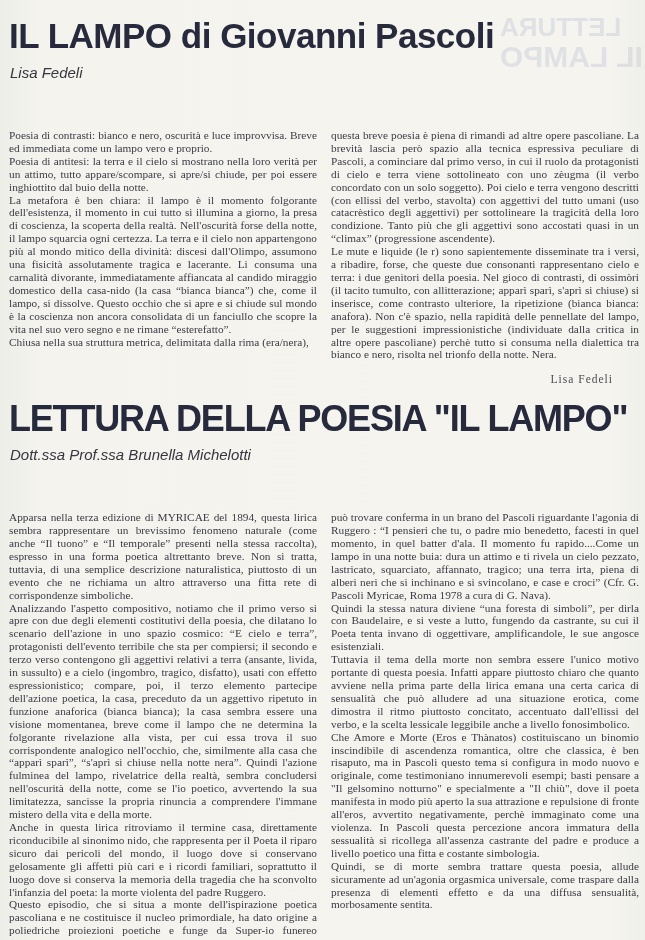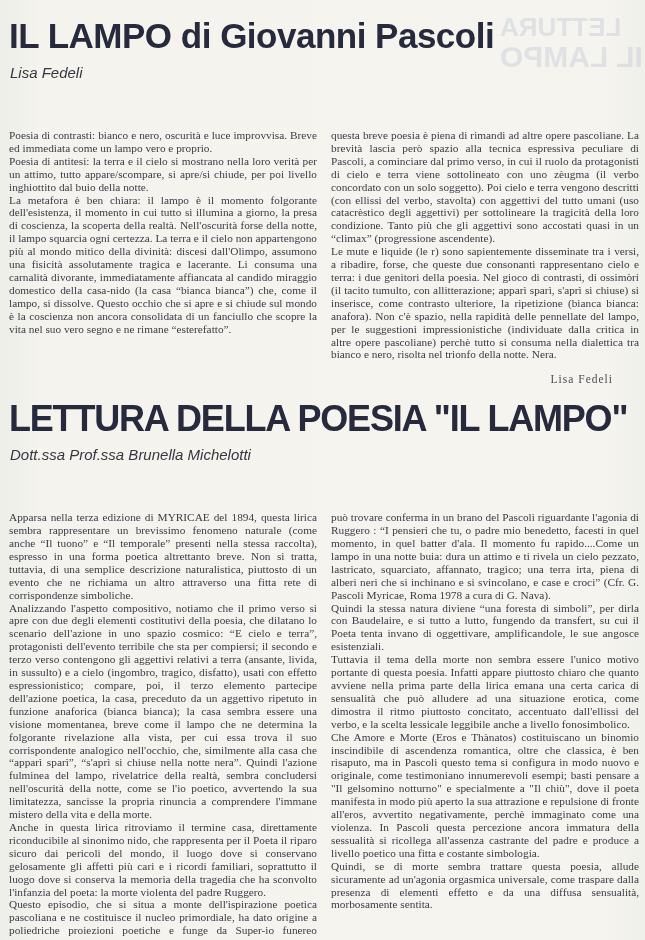--- a/index.html
+++ b/index.html
@@ -103,22 +103,23 @@
     <div class="g1">LETTURA</div>
     <div class="g2">IL LAMPO</div>
   </div>
 
   <h1 class="title1">IL LAMPO di Giovanni Pascoli</h1>
   <p class="author1">Lisa Fedeli</p>
 
   <section class="cols">
     <div class="col">
         <p class="para">Poesia di contrasti: bianco e nero, oscurità e luce improvvisa. Breve ed immediata come un lampo vero e proprio.</p>
-        <p class="para">Poesia di antitesi: la terra e il cielo si mostrano nella loro verità per un attimo, tutto appare/scompare, si apre/si chiude, per poi livello inghiottito dal buio della notte.</p>
+        <p class="para">Poesia di antitesi: la terra e il cielo si mostrano nella loro verità per un attimo, tutto appare/scompare, si apre/si chiude, per poi essere inghiottito dal buio della notte.</p>
         <p class="para">La metafora è ben chiara: il lampo è il momento folgorante dell'esistenza, il momento in cui tutto si illumina a giorno, la presa di coscienza, la scoperta della realtà. Nell'oscurità forse della notte, il lampo squarcia ogni certezza. La terra e il cielo non appartengono più al mondo mitico della divinità: discesi dall'Olimpo, assumono una fisicità assolutamente tragica e lacerante. Li consuma una carnalità divorante, immediatamente affiancata al candido miraggio domestico della casa-nido (la casa “bianca bianca”) che, come il lampo, si dissolve. Questo occhio che si apre e si chiude sul mondo è la coscienza non ancora consolidata di un fanciullo che scopre la vita nel suo vero segno e ne rimane “esterefatto”.</p>
+        <p class="para">Chiusa nella sua struttura metrica, delimitata dalla rima (era/nera),</p>
       </div>
     <div class="col">
       <div>
           <p class="para">questa breve poesia è piena di rimandi ad altre opere pascoliane. La brevità lascia però spazio alla tecnica espressiva peculiare di Pascoli, a cominciare dal primo verso, in cui il ruolo da protagonisti di cielo e terra viene sottolineato con uno zèugma (il verbo concordato con un solo soggetto). Poi cielo e terra vengono descritti (con ellissi del verbo, stavolta) con aggettivi del tutto umani (uso catacrèstico degli aggettivi) per sottolineare la tragicità della loro condizione. Tanto più che gli aggettivi sono accostati quasi in un “climax” (progressione ascendente).</p>
           <p class="para">Le mute e liquide (le r) sono sapientemente disseminate tra i versi, a ribadire, forse, che queste due consonanti rappresentano cielo e terra: i due genitori della poesia. Nel gioco di contrasti, di ossimòri (il tacito tumulto, con allitterazione; apparì sparì, s'aprì si chiuse) si inserisce, come contrasto ulteriore, la ripetizione (bianca bianca: anafora). Non c'è spazio, nella rapidità delle pennellate del lampo, per le suggestioni impressionistiche (individuate dalla critica in altre opere pascoliane) perchè tutto si consuma nella dialettica tra bianco e nero, risolta nel trionfo della notte. Nera.</p>
         </div>
       <p class="signature">Lisa Fedeli</p>
     </div>
   </section>
 
@@ -129,21 +130,21 @@
     <div class="col">
         <p class="para">Apparsa nella terza edizione di MYRICAE del 1894, questa lirica sembra rappresentare un brevissimo fenomeno naturale (come anche “Il tuono” e “Il temporale” presenti nella stessa raccolta), espresso in una forma poetica altrettanto breve. Non si tratta, tuttavia, di una semplice descrizione naturalistica, piuttosto di un evento che ne richiama un altro attraverso una fitta rete di corrispondenze simboliche.</p>
         <p class="para">Analizzando l'aspetto compositivo, notiamo che il primo verso si apre con due degli elementi costitutivi della poesia, che dilatano lo scenario dell'azione in uno spazio cosmico: “E cielo e terra”, protagonisti dell'evento terribile che sta per compiersi; il secondo e terzo verso contengono gli aggettivi relativi a terra (ansante, livida, in sussulto) e a cielo (ingombro, tragico, disfatto), usati con effetto espressionistico; compare, poi, il terzo elemento partecipe dell'azione poetica, la casa, preceduto da un aggettivo ripetuto in funzione anaforica (bianca bianca); la casa sembra essere una visione momentanea, breve come il lampo che ne determina la folgorante rivelazione alla vista, per cui essa trova il suo corrispondente analogico nell'occhio, che, similmente alla casa che “apparì sparì”, “s'aprì si chiuse nella notte nera”. Quindi l'azione fulminea del lampo, rivelatrice della realtà, sembra concludersi nell'oscurità della notte, come se l'io poetico, avvertendo la sua limitatezza, sancisse la propria rinuncia a comprendere l'immane mistero della vita e della morte.</p>
         <p class="para">Anche in questa lirica ritroviamo il termine casa, direttamente riconducibile al sinonimo nido, che rappresenta per il Poeta il riparo sicuro dai pericoli del mondo, il luogo dove si conservano gelosamente gli affetti più cari e i ricordi familiari, soprattutto il luogo dove si conserva la memoria della tragedia che ha sconvolto l'infanzia del poeta: la morte violenta del padre Ruggero.</p>
         <p class="para">Questo episodio, che si situa a monte dell'ispirazione poetica pascoliana e ne costituisce il nucleo primordiale, ha dato origine a poliedriche proiezioni poetiche e funge da Super-io funereo (secondo una recente impostazione critica su base psicoanalitica, sostenuta da A. Marchese), cioè agisce come censura inconscia, che impedisce al Poeta di crearsi una vita autonoma e adulta, sacrificandola alla conservazione del nido originario.</p>
         <p class="para">Che la morte del padre sia simbolicamente adombrata in questa poesia</p>
       </div>
     <div class="col">
       <div>
           <p class="para">può trovare conferma in un brano del Pascoli riguardante l'agonia di Ruggero : “I pensieri che tu, o padre mio benedetto, facesti in quel momento, in quel batter d'ala. Il momento fu rapido....Come un lampo in una notte buia: dura un attimo e ti rivela un cielo pezzato, lastricato, squarciato, affannato, tragico; una terra irta, piena di alberi neri che si inchinano e si svincolano, e case e croci” (Cfr. G. Pascoli Myricae, Roma 1978 a cura di G. Nava).</p>
-          <p class="para">Quindi la stessa natura diviene “una foresta di simboli”, per dirla con Baudelaire, e si tutto a lutto, fungendo da transfert, su cui il Poeta tenta invano di oggettivare, amplificandole, le sue angosce esistenziali.</p>
+          <p class="para">Quindi la stessa natura diviene “una foresta di simboli”, per dirla con Baudelaire, e si veste a lutto, fungendo da castrante, su cui il Poeta tenta invano di oggettivare, amplificandole, le sue angosce esistenziali.</p>
           <p class="para">Tuttavia il tema della morte non sembra essere l'unico motivo portante di questa poesia. Infatti appare piuttosto chiaro che quanto avviene nella prima parte della lirica emana una certa carica di sensualità che può alludere ad una situazione erotica, come dimostra il ritmo piuttosto concitato, accentuato dall'ellissi del verbo, e la scelta lessicale leggibile anche a livello fonosimbolico.</p>
           <p class="para">Che Amore e Morte (Eros e Thànatos) costituiscano un binomio inscindibile di ascendenza romantica, oltre che classica, è ben risaputo, ma in Pascoli questo tema si configura in modo nuovo e originale, come testimoniano innumerevoli esempi; basti pensare a "Il gelsomino notturno" e specialmente a "Il chiù", dove il poeta manifesta in modo più aperto la sua attrazione e repulsione di fronte all'eros, avvertito negativamente, perchè immaginato come una violenza. In Pascoli questa percezione ancora immatura della sessualità si ricollega all'assenza castrante del padre e produce a livello poetico una fitta e costante simbologia.</p>
           <p class="para">Quindi, se di morte sembra trattare questa poesia, allude sicuramente ad un'agonia orgasmica universale, come traspare dalla presenza di elementi effetto e da una diffusa sensualità, morbosamente sentita.</p>
         </div>
       <div class="credits">
         <div>Dott.ssa Prof.ssa Brunella Michelotti</div>
         <div>Liceo Scientifico di Volterra</div>
       </div>
     </div>
   </section>

